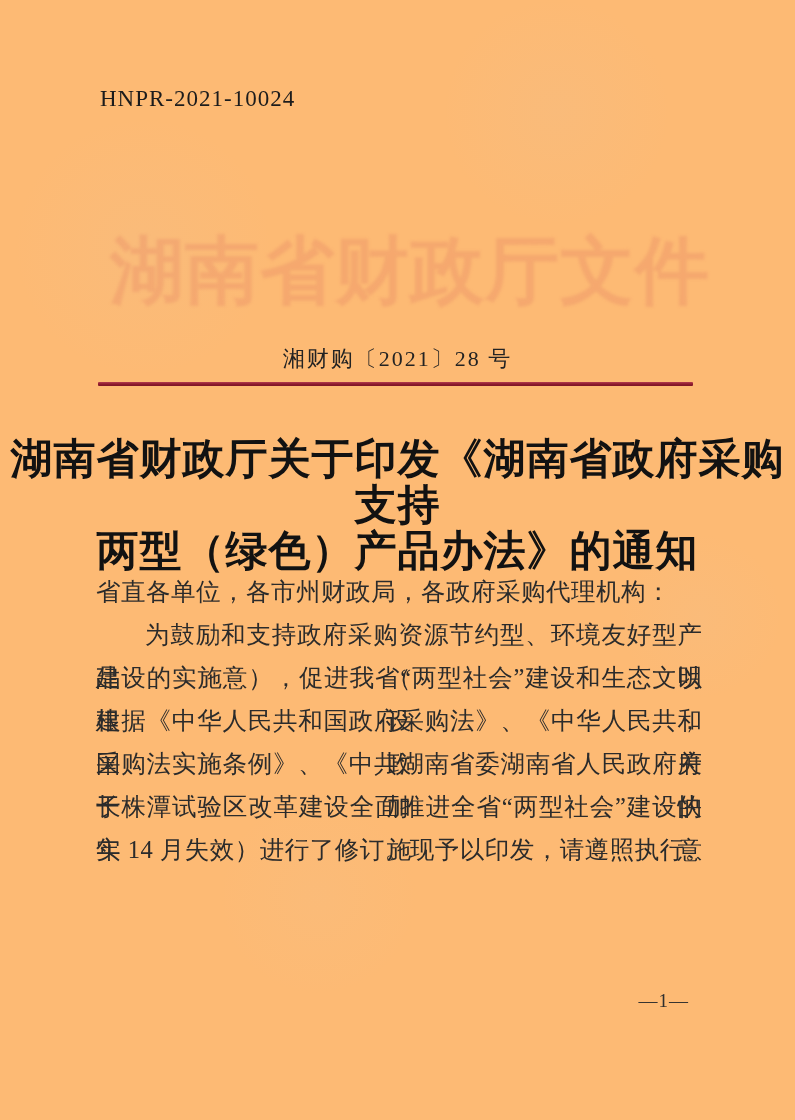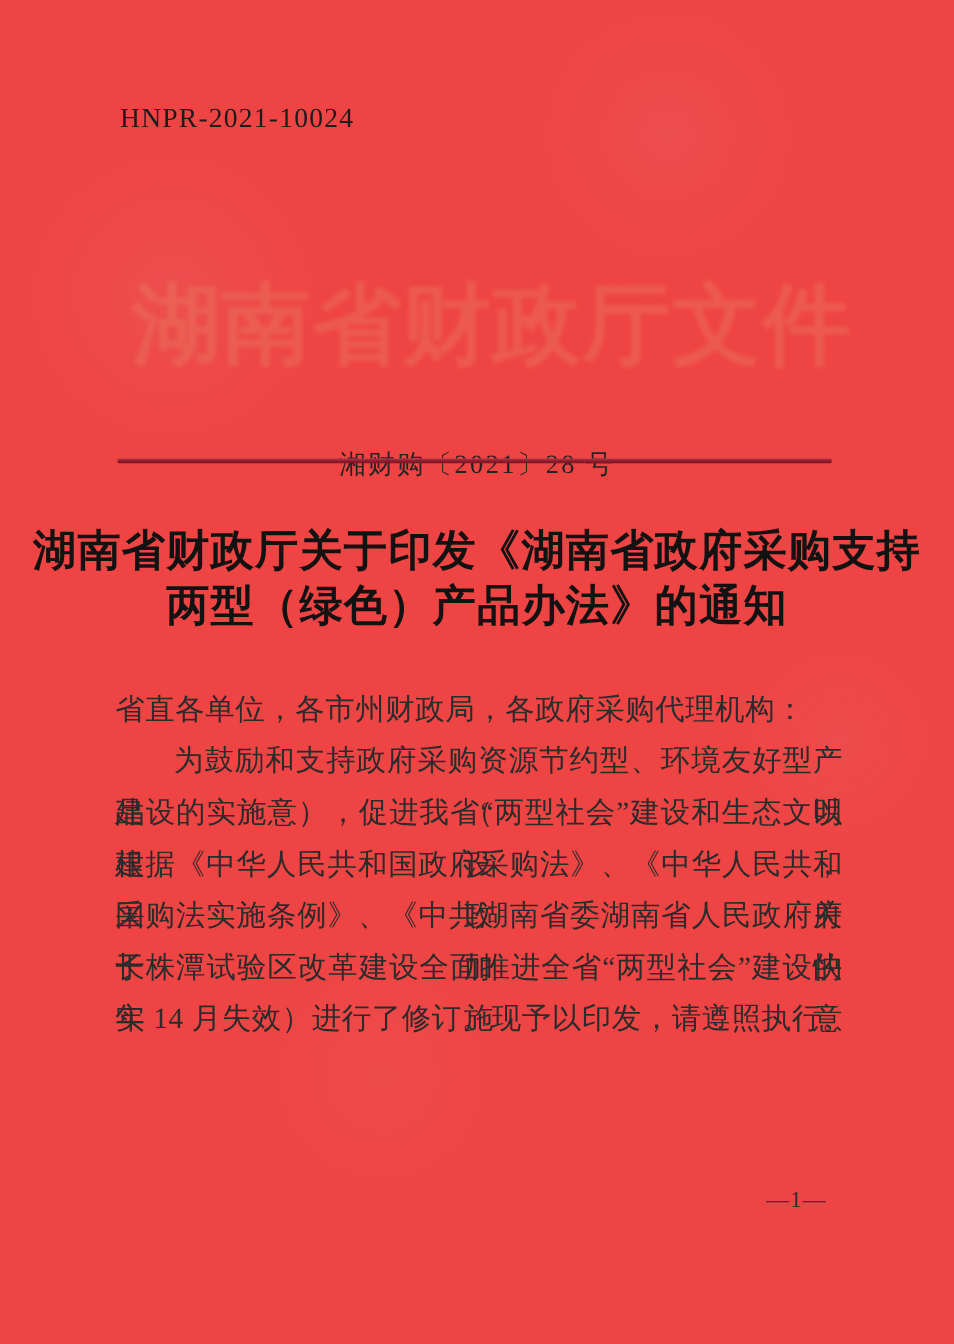--- a/index.html
+++ b/index.html
@@ -2,21 +2,21 @@
 <html><head>
 <meta charset="utf-8">
 <style>
   * { margin: 0; padding: 0; box-sizing: border-box; }
   html, body { background: #e8e8e8; }
   .page {
     position: relative;
     width: 795px;
     height: 1120px;
     margin: 0 auto;
-    background: #ef4444;
+    background: #fdba74;
     overflow: hidden;
     font-family: "Liberation Serif", serif;
     color: #2b2b2b;
   }
   
   .page::before {
     content: "";
     position: absolute; inset: 0;
     background:
       radial-gradient(circle at 18% 22%, rgba(210,200,190,0.08), transparent 12%),
@@ -40,40 +40,40 @@
     font-weight: 700;
     letter-spacing: 1px;
     white-space: nowrap;
     text-align: center;
     color: rgba(233, 134, 100, 0.34);
     filter: blur(1.6px);
     font-family: "Liberation Serif", serif;
   }
   .doc-number {
     position: absolute;
-    left: 0; top: 372px;
+    left: 0; top: 344px;
     width: 795px;
     text-align: center;
     font-size: 22px;
     letter-spacing: 2px;
     color: #232323;
   }
   .red-rule {
     position: absolute;
     left: 98px; top: 382px;
     width: 595px; height: 4px;
     background: linear-gradient(#b43b4e, #8e1a2c 55%, #7c1526);
     border-radius: 1px;
   }
   .doc-title {
     position: absolute;
     left: 0; top: 436px;
     width: 795px;
     text-align: center;
-    font-size: 36px;
+    font-size: 42px;
     font-weight: 700;
     line-height: 46px;
     letter-spacing: 1px;
     color: #121212;
     font-family: "Liberation Serif", serif;
   }
   .body-block {
     position: absolute;
     left: 96px; top: 570px;
     width: 606px;

